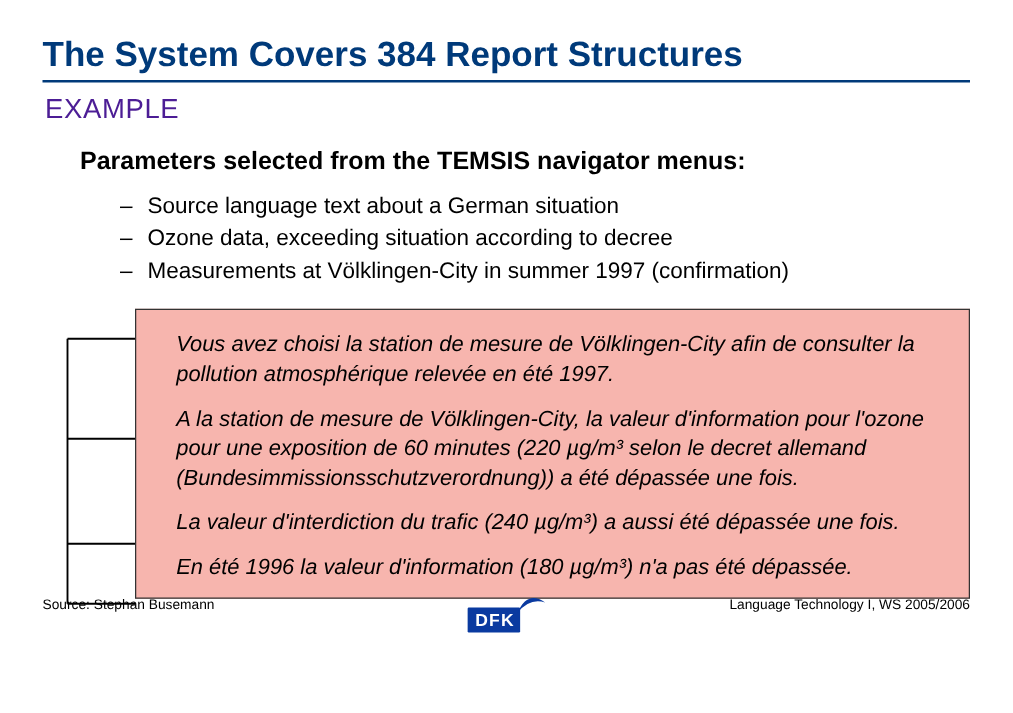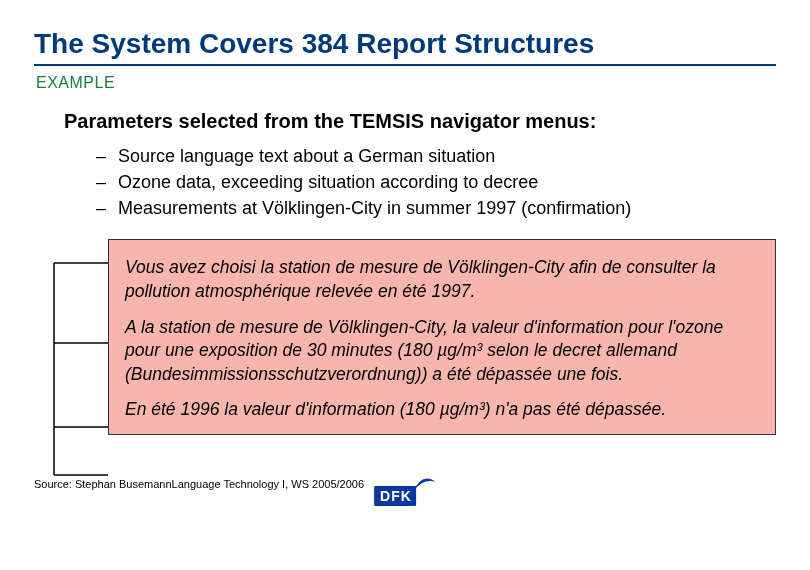--- a/index.html
+++ b/index.html
@@ -1,32 +1,32 @@
 <!DOCTYPE html>
 <html><head>
 <meta charset="utf-8">
 <style>
   * { box-sizing: border-box; margin: 0; padding: 0; }
   html, body { width: 810px; height: 570px; background: #fff; font-family: Arial, Helvetica, sans-serif; color: #000; }
   .slide { position: relative; width: 810px; height: 512px; padding: 28px 34px 0 34px; }
   .title { font-size: 28px; font-weight: bold; color: #003a7a; border-bottom: 2px solid #003a7a; padding-bottom: 4px; margin-bottom: 8px; }
-  .subtitle { font-size: 16px; color: #15803d; margin: 4px 0 18px 2px; letter-spacing: 0.5px; }
+  .subtitle { font-size: 22px; color: #4c1d95; margin: 4px 0 18px 2px; letter-spacing: 0.5px; }
   .section-head { font-size: 20px; font-weight: bold; margin-left: 30px; margin-bottom: 10px; }
   .bullets { margin-left: 62px; margin-bottom: 18px; }
   .bullets .item { font-size: 18px; line-height: 1.45; display: flex; }
   .bullets .dash { width: 22px; flex: 0 0 22px; }
   .bullets .txt { flex: 1; }
   .body-row { display: flex; align-items: stretch; }
   .connector-col { width: 74px; flex: 0 0 74px; position: relative; }
-  .pink-box { flex: 1; background: #f7b5ae; border: 1px solid #333; padding: 10px 16px 10px 16px; font-size: 17.5px; font-style: italic; line-height: 1.35; }
+  .pink-box { flex: 1; background: #f7b5ae; border: 1px solid #333; padding: 10px 16px 10px 32px; font-size: 17.5px; font-style: italic; line-height: 1.35; }
   .pink-box .para { margin: 6px 0 12px 0; }
   .pink-box .para:last-child { margin-bottom: 2px; }
   
   .connector-col svg { position: absolute; top: 0; left: 0; }
-  .footer { position: absolute; left: 34px; right: 34px; bottom: 22px; display: flex; align-items: center; font-size: 11px; }
+  .footer { position: absolute; left: 34px; right: 34px; bottom: 22px; display: flex; align-items: center; justify-content: space-between; font-size: 11px; }
   .footer .center { position: absolute; left: 50%; transform: translateX(-50%); display: flex; align-items: center; gap: 6px; }
   .dfki-logo { display: inline-flex; align-items: center; }
   .dfki-logo .box { background: #0a3aa0; color: #fff; font-weight: bold; font-size: 14px; padding: 2px 4px 2px 6px; letter-spacing: 1px; border-radius: 1px; display: inline-flex; align-items: center; margin-top: 24px; }
   .dfki-logo .swoosh { width: 22px; height: 16px; margin-left: -2px; }
 </style>
 </head>
 <body>
 
 <div class="slide">
 
@@ -57,21 +57,22 @@
           <line x1="20" y1="24" x2="20" y2="236"></line>
           <line x1="20" y1="24" x2="74" y2="24"></line>
           <line x1="20" y1="104" x2="74" y2="104"></line>
           <line x1="20" y1="188" x2="74" y2="188"></line>
           <line x1="20" y1="236" x2="74" y2="236"></line>
         </g>
       </svg>
     </div>
     <div class="pink-box">
       <p class="para">Vous avez choisi la station de mesure de Völklingen-City afin de consulter la pollution atmosphérique relevée en été 1997.</p>
-      <p class="para">A la station de mesure de Völklingen-City, la valeur d'information pour l'ozone pour une exposition de 30 minutes (180 µg/m³ selon le decret allemand (Bundesimmissionsschutzverordnung)) a été dépassée une fois.</p>
+      <p class="para">A la station de mesure de Völklingen-City, la valeur d'information pour l'ozone pour une exposition de 60 minutes (220 µg/m³ selon le decret allemand (Bundesimmissionsschutzverordnung)) a été dépassée une fois.</p>
+      <p class="para">La valeur d'interdiction du trafic (240 µg/m³) a aussi été dépassée une fois.</p>
       <p class="para">En été 1996 la valeur d'information (180 µg/m³) n'a pas été dépassée.</p>
     </div>
   </div>
 
   <div class="footer">
     <span>Source: Stephan Busemann</span>
     <span class="center">
       <span class="dfki-logo">
         <span class="box">DFK</span>
         <svg class="swoosh" viewBox="0 0 22 16">

